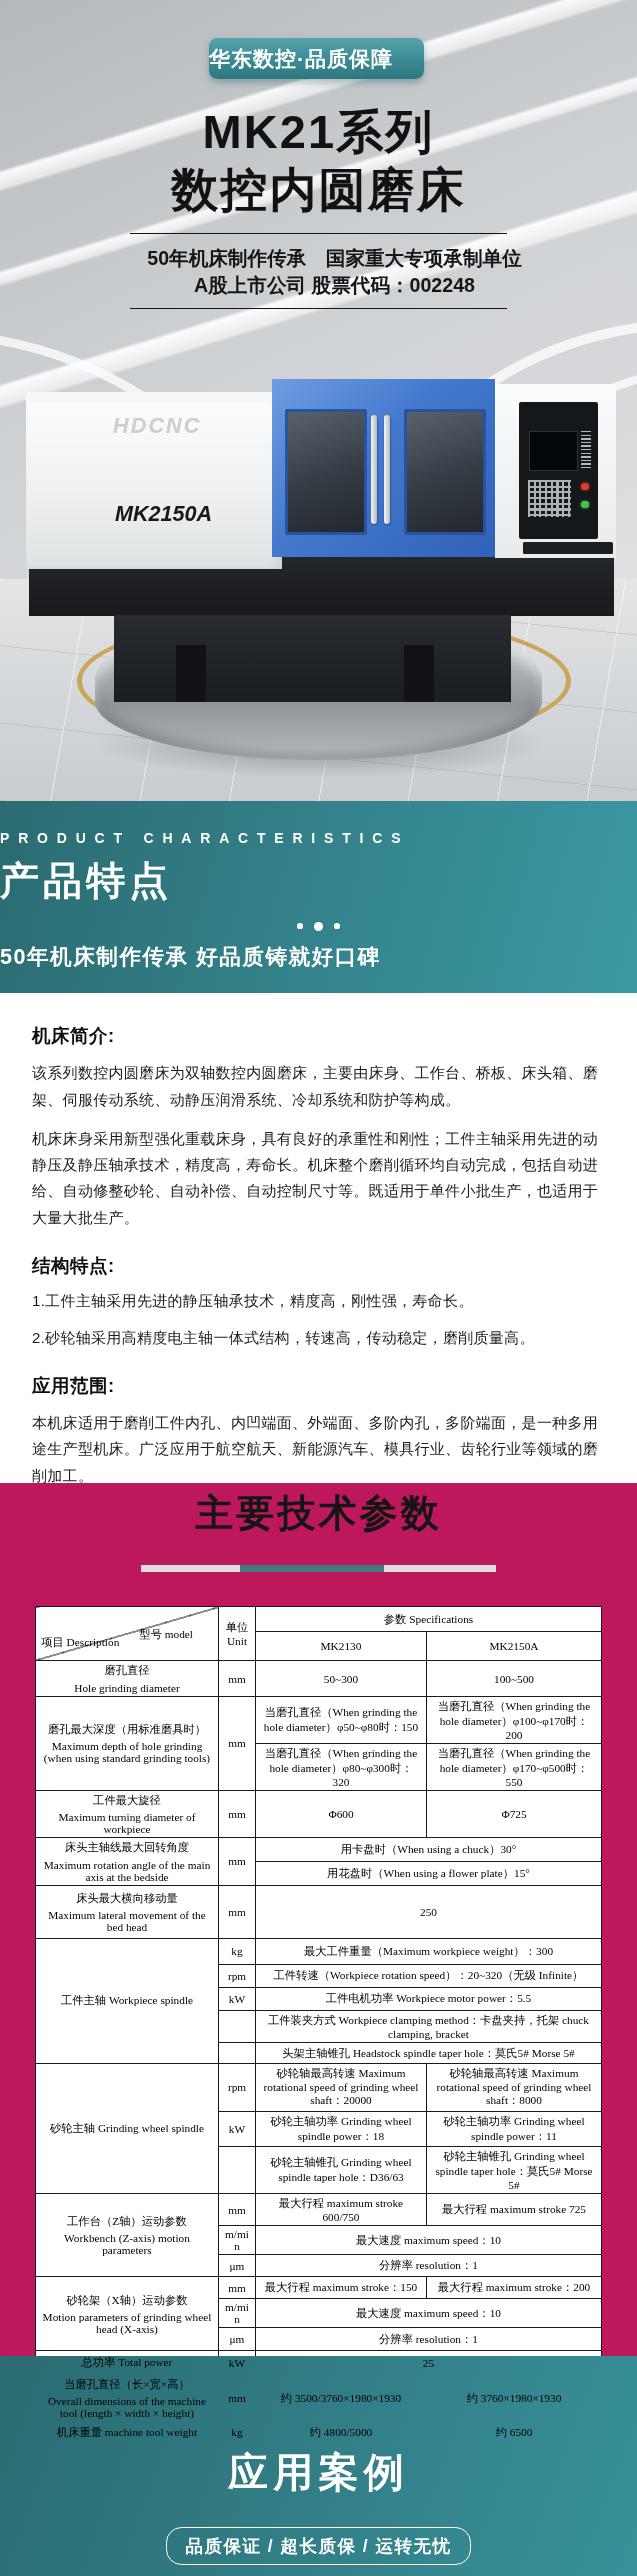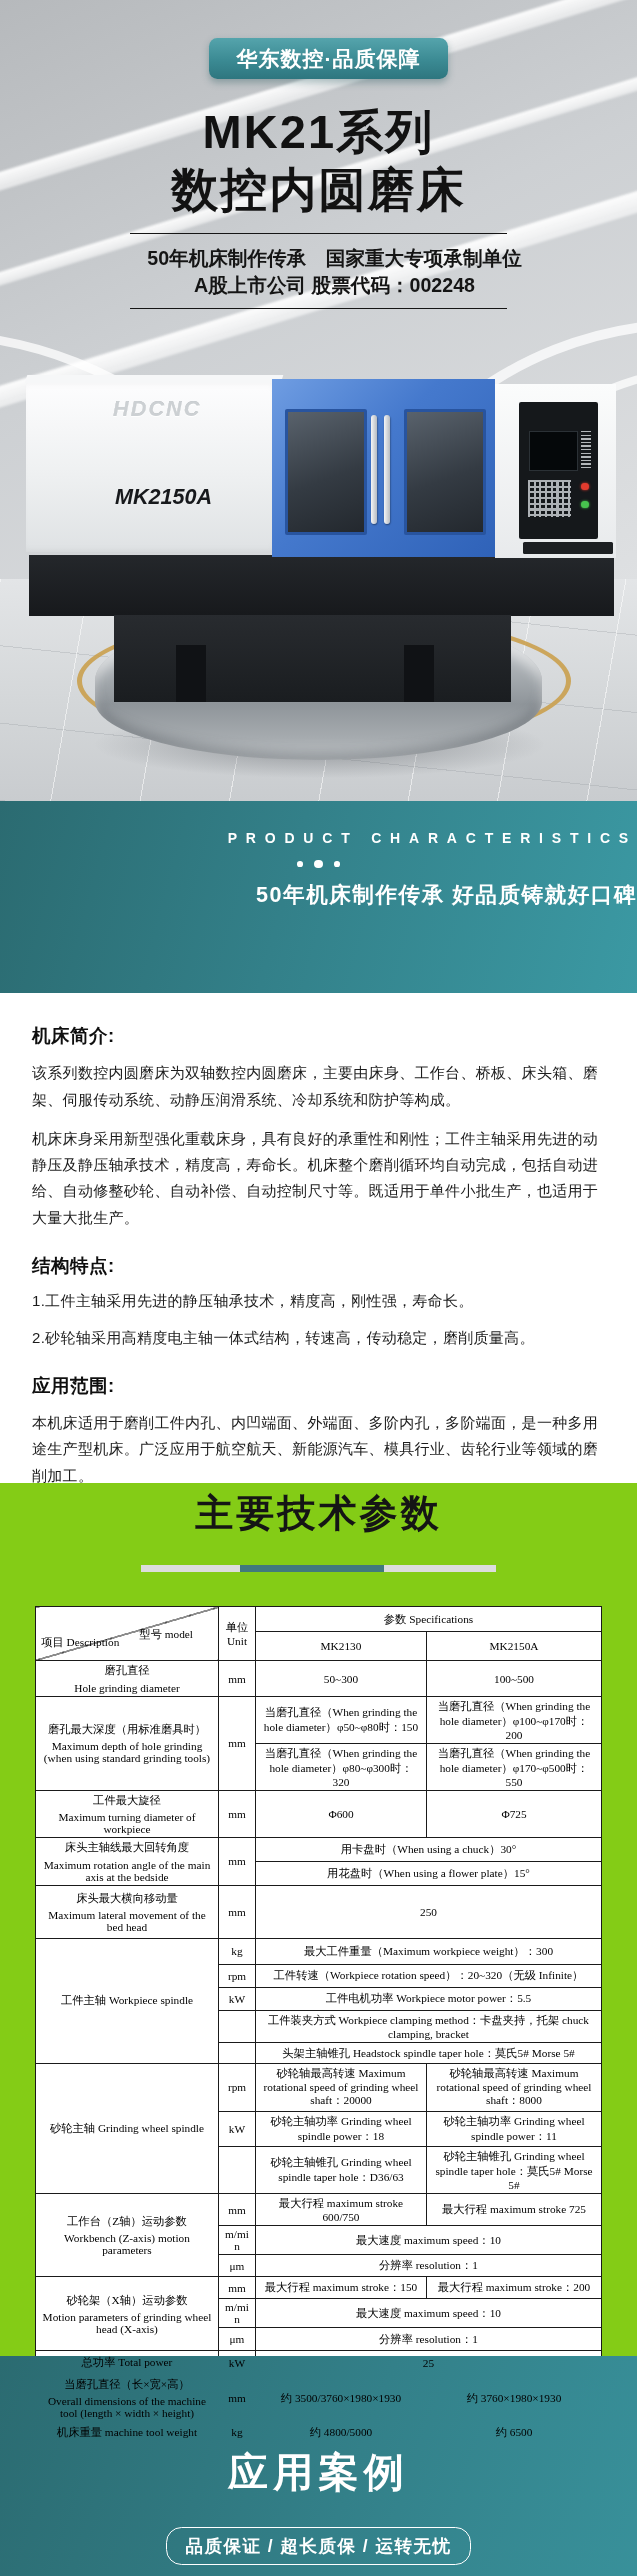--- a/index.html
+++ b/index.html
@@ -5,24 +5,24 @@
   html,body{margin:0;padding:0;background:#fff;}
   .page{width:637px;height:3578px;position:relative;overflow:hidden;
         font-family:"Liberation Sans","DejaVu Sans",sans-serif;color:#111;}
 
   
   .hero{height:801px;position:relative;overflow:hidden;
         background:linear-gradient(155deg,#b6b9bc 0%,#cdd0d3 38%,#dadcde 70%,#e6e8ea 100%);}
   .streak{position:absolute;background:linear-gradient(rgba(255,255,255,.95),rgba(255,255,255,.55));
           transform:rotate(-17deg);border-radius:515px;filter:blur(0.8px);}
   .arc{position:absolute;border-radius:50%;border:10.3px solid rgba(255,255,255,.75);}
-  .hero-badge{position:absolute;left:209px;top:38px;width:239px;height:41px;border-radius:8.2px;
+  .hero-badge{position:absolute;left:209px;top:38px;width:215px;height:41px;border-radius:8.2px;
               background:linear-gradient(180deg,#55a4ac 0%,#3b8a93 55%,#2e767f 100%);
               color:#fff;font-size:21px;font-weight:700;letter-spacing:1px;
-              display:flex;align-items:center;justify-content:center;box-shadow:0 3.1px 7.2px rgba(40,90,95,.35);}
+              display:flex;align-items:center;box-shadow:0 3.1px 7.2px rgba(40,90,95,.35);}
   .hero-title{position:absolute;left:0;width:100%;text-align:center;font-weight:900;color:#121212;letter-spacing:2.1px;}
   .t1{top:101px;font-size:47px;}
   .t2{top:159px;font-size:47px;}
   .hero-rule{position:absolute;left:130px;width:377px;height:0;border-top:1.5px solid #151515;}
   .r1{top:233px;} .r2{top:308px;}
   .hero-sub{position:absolute;left:16px;width:100%;text-align:center;color:#151515;font-weight:600;}
   .s1{top:245px;font-size:19.6px;}
   .s2{top:272px;font-size:19.6px;}
 
   
@@ -39,21 +39,21 @@
             border-radius:50%/46% 46% 40% 40%;
             background:linear-gradient(180deg,#dcdfe1 0%,#b4b9bd 30%,#8f959a 62%,#a6abaf 85%,#c2c6c9 100%);
             box-shadow:inset 0 9.3px 11.3px rgba(255,255,255,.55), inset 0 -7.2px 10.3px rgba(70,75,80,.35);}
   .machine{position:absolute;left:26px;top:379px;width:590px;height:330px;}
   .base1{position:absolute;left:2.6px;top:176px;width:585px;height:61px;
          background:linear-gradient(180deg,#24272b,#17191c);}
   .base2{position:absolute;left:88px;top:236px;width:397px;height:87px;
          background:linear-gradient(180deg,#282b2f,#1a1d20);}
   .base2::before,.base2::after{content:"";position:absolute;top:30px;width:30px;height:57px;background:#101215;}
   .base2::before{left:62px;} .base2::after{right:77px;}
-  .cab-left{position:absolute;left:0;top:3px;width:256px;height:170px;
+  .cab-left{position:absolute;left:0;top:20px;width:256px;height:170px;
             background:linear-gradient(180deg,#fdfdfe 0%,#eef0f1 55%,#dfe2e4 100%);
             box-shadow:inset -5.2px 0 8.2px rgba(0,0,0,.07);}
   .cab-left::before{content:"";position:absolute;left:0;top:-7.2px;width:100%;height:8.2px;background:#f6f7f8;
             transform:skewX(-18deg);transform-origin:left;}
   .brand{position:absolute;left:87px;top:14.4px;font-size:21.6px;font-weight:800;font-style:italic;
          color:#ccd0d3;letter-spacing:2.1px;text-shadow:0 0.5px 0 #fff,0 -0.5px 0.5px rgba(120,125,130,.6);}
   .model{position:absolute;left:89px;top:102px;font-size:21.6px;font-weight:800;font-style:italic;color:#17191c;}
   .mid-blue{position:absolute;left:246px;top:0;width:223px;height:178px;
             background:linear-gradient(135deg,#6f9de2 0%,#4579cd 42%,#2f62b8 100%);}
   .win{position:absolute;top:30px;width:76px;height:120px;border:3.1px solid #28549f;border-radius:2.1px;
@@ -70,38 +70,38 @@
            background:repeating-linear-gradient(#cfd3d6 0 1.5px,transparent 1.5px 3.6px);opacity:.85;}
   .keypad{position:absolute;left:9.3px;top:78px;width:43px;height:37px;opacity:.85;
           background:repeating-linear-gradient(90deg,#c8ccd0 0 2.1px,transparent 2.1px 5.7px),
                      repeating-linear-gradient(#c8ccd0 0 2.1px,transparent 2.1px 5.7px);}
   .btn{position:absolute;right:9.3px;width:7.7px;height:7.7px;border-radius:50%;}
   .btn-red{top:81px;background:#e23b2e;box-shadow:0 0 2.6px #e23b2e;}
   .btn-green{top:99px;background:#47c24e;box-shadow:0 0 2.6px #47c24e;}
   .tray{position:absolute;left:4.1px;top:140px;width:90px;height:12.4px;background:#1c1f22;border-radius:1.5px;}
 
   
-  .banner{height:192px;text-align:right;color:#fff;
+  .banner{height:192px;text-align:left;color:#fff;
           background:linear-gradient(105deg,#2b6b71 0%,#338089 45%,#3b99a3 100%);}
   .eyebrow{padding-top:29px;font-size:14px;letter-spacing:8.8px;font-weight:600;}
   .banner-title{margin-top:8.2px;font-size:39px;font-weight:900;letter-spacing:4.1px;}
   .dots{margin-top:13.4px;height:9.3px;display:flex;justify-content:center;align-items:center;gap:11.3px;}
   .dots i{display:block;border-radius:50%;background:#fff;}
   .d-s{width:5.7px;height:5.7px;} .d-l{width:8.8px;height:8.8px;}
   .tagline{margin-top:11.3px;font-size:21.6px;font-weight:700;letter-spacing:1.5px;}
 
   
   .intro{height:490px;background:#fff;padding:30px 32px 0;box-sizing:border-box;}
   .intro h2{margin:0;font-size:18.5px;font-weight:800;color:#0f0f0f;letter-spacing:0.5px;}
   .intro p{margin:12.4px 0 0;font-size:15px;line-height:1.76;color:#1c1c1c;max-width:574px;letter-spacing:0.3px;}
   .intro .gap{margin-top:21.6px;}
   .intro .li{margin-top:10.3px;}
 
   
-  .specs{height:873px;background:#84cc16;text-align:center;}
+  .specs{height:873px;background:#be185d;text-align:center;}
   .specs-title{padding-top:5.2px;font-size:38px;font-weight:900;letter-spacing:3.1px;color:#151515;}
   .deco-bar{margin:26px auto 0;width:355px;height:7.2px;background:#dcdddd;position:relative;}
   .deco-bar .teal{position:absolute;left:99px;top:0;width:144px;height:7.2px;background:#41797d;}
   table.spec{margin:34px auto 0;width:566px;border-collapse:collapse;background:#fff;
              font-family:"Liberation Serif","DejaVu Serif",serif;font-size:11.3px;color:#000;
              border:1px solid #1a1a1a;table-layout:fixed;}
   table.spec td{border:0.5px solid #1a1a1a;padding:2.1px 5.2px;vertical-align:middle;text-align:center;
                 word-break:break-word;}
   td.lab{text-align:left;padding-left:6.2px;}
   td.lab .l2{margin-top:3.1px;}
@@ -166,20 +166,21 @@
           <div class="btn btn-red"></div>
           <div class="btn btn-green"></div>
           <div class="tray"></div>
         </div>
       </div>
     </div>
   </section>
 
   <section class="banner">
     <div class="eyebrow">PRODUCT CHARACTERISTICS</div>
+    <div class="banner-title">产品特点</div>
     <div class="dots">
         <i class="d-s"></i>
         <i class="d-l"></i>
         <i class="d-s"></i>
       </div>
     <div class="tagline">50年机床制作传承 好品质铸就好口碑</div>
   </section>
 
   <section class="intro">
     <h2>机床简介:</h2>

